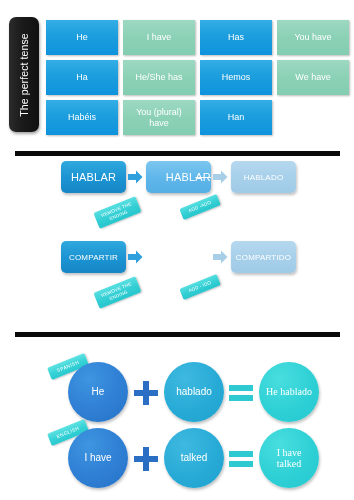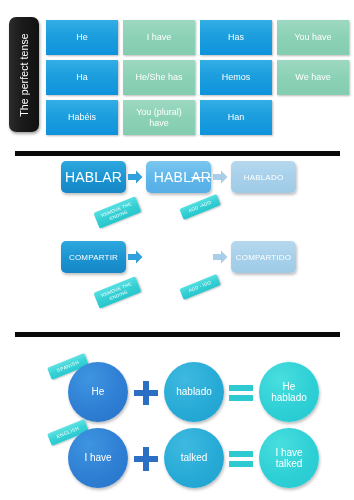--- a/index.html
+++ b/index.html
@@ -63,21 +63,21 @@
     position:absolute;left:0;top:157px;width:354px;height:172px;
   }
   .flow-row{position:absolute;left:0;width:354px;height:80px;}
   #flow-row-1{top:4px;}
   #flow-row-2{top:84px;padding-left:32px;}
 
   .vbox{
     position:absolute;top:0;height:32px;
     border-radius:5px;
     display:flex;align-items:center;justify-content:center;
-    color:#ffffff;font-size:14px;letter-spacing:.2px;
+    color:#ffffff;font-size:11px;letter-spacing:.2px;
     box-shadow:1px 2px 3px rgba(0,0,0,.25);
     box-sizing:border-box;
   }
   .vbox.b1{left:61px;width:65px;background:linear-gradient(180deg,#2fa8de 0%,#1b93d2 55%,#1787c6 100%);}
   .vbox.b2{left:146px;width:65px;background:linear-gradient(180deg,#7cc6ef 0%,#5eb6ea 55%,#55aee5 100%);justify-content:flex-end;}
   .vbox.b3{left:231px;width:65px;background:linear-gradient(180deg,#b6d8ef 0%,#a6cfea 55%,#9fcbe7 100%);}
   .vbox.wide{font-size:8px;}
   .strike{text-decoration:line-through;text-decoration-thickness:1px;}
 
   .arrow{
@@ -115,21 +115,21 @@
 
   .circ{
     position:absolute;top:0;width:60px;height:60px;border-radius:50%;
     display:flex;align-items:center;justify-content:center;
     text-align:center;color:#ffffff;font-size:10px;line-height:11.5px;
     box-shadow:1px 2px 3px rgba(0,0,0,.25);
     box-sizing:border-box;padding:0 5px;
   }
   .circ.c1{left:68px;background:radial-gradient(circle at 35% 28%,#3e95e0 0%,#2f7fd4 55%,#2472c6 100%);}
   .circ.c2{left:164px;background:radial-gradient(circle at 35% 28%,#3fb9e0 0%,#27abd6 55%,#1fa2cd 100%);}
-  .circ.c3{left:259px;background:radial-gradient(circle at 35% 28%,#49dede 0%,#2ed0d6 55%,#25c8cf 100%);}
+  .circ.c3{left:259px;background:radial-gradient(circle at 35% 28%,#49dede 0%,#2ed0d6 55%,#25c8cf 100%);font-family:Liberation Serif, serif;}
 
   .op{
     position:absolute;top:18px;width:26px;height:26px;
   }
   .op.plus{left:133px;}
   .op.eq{left:228px;}
   .op svg{display:block;}
 
   .lang-tag{
     position:absolute;

